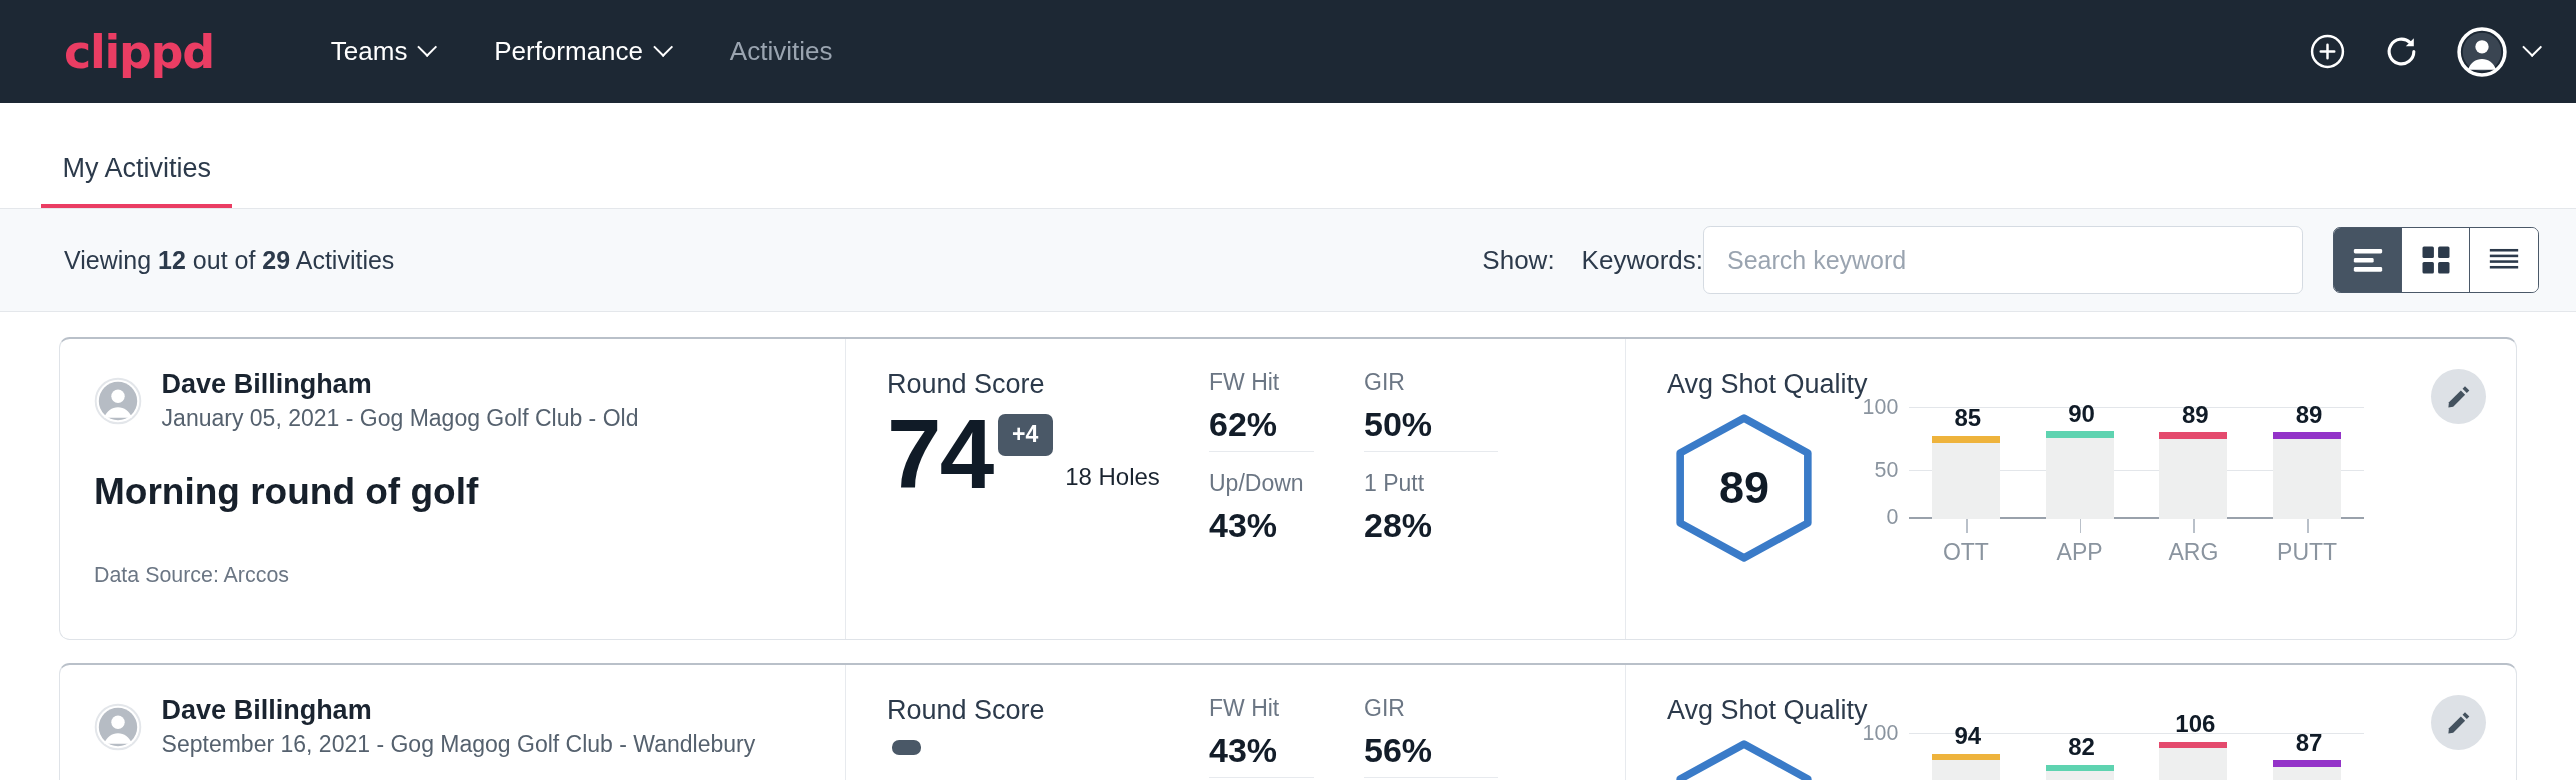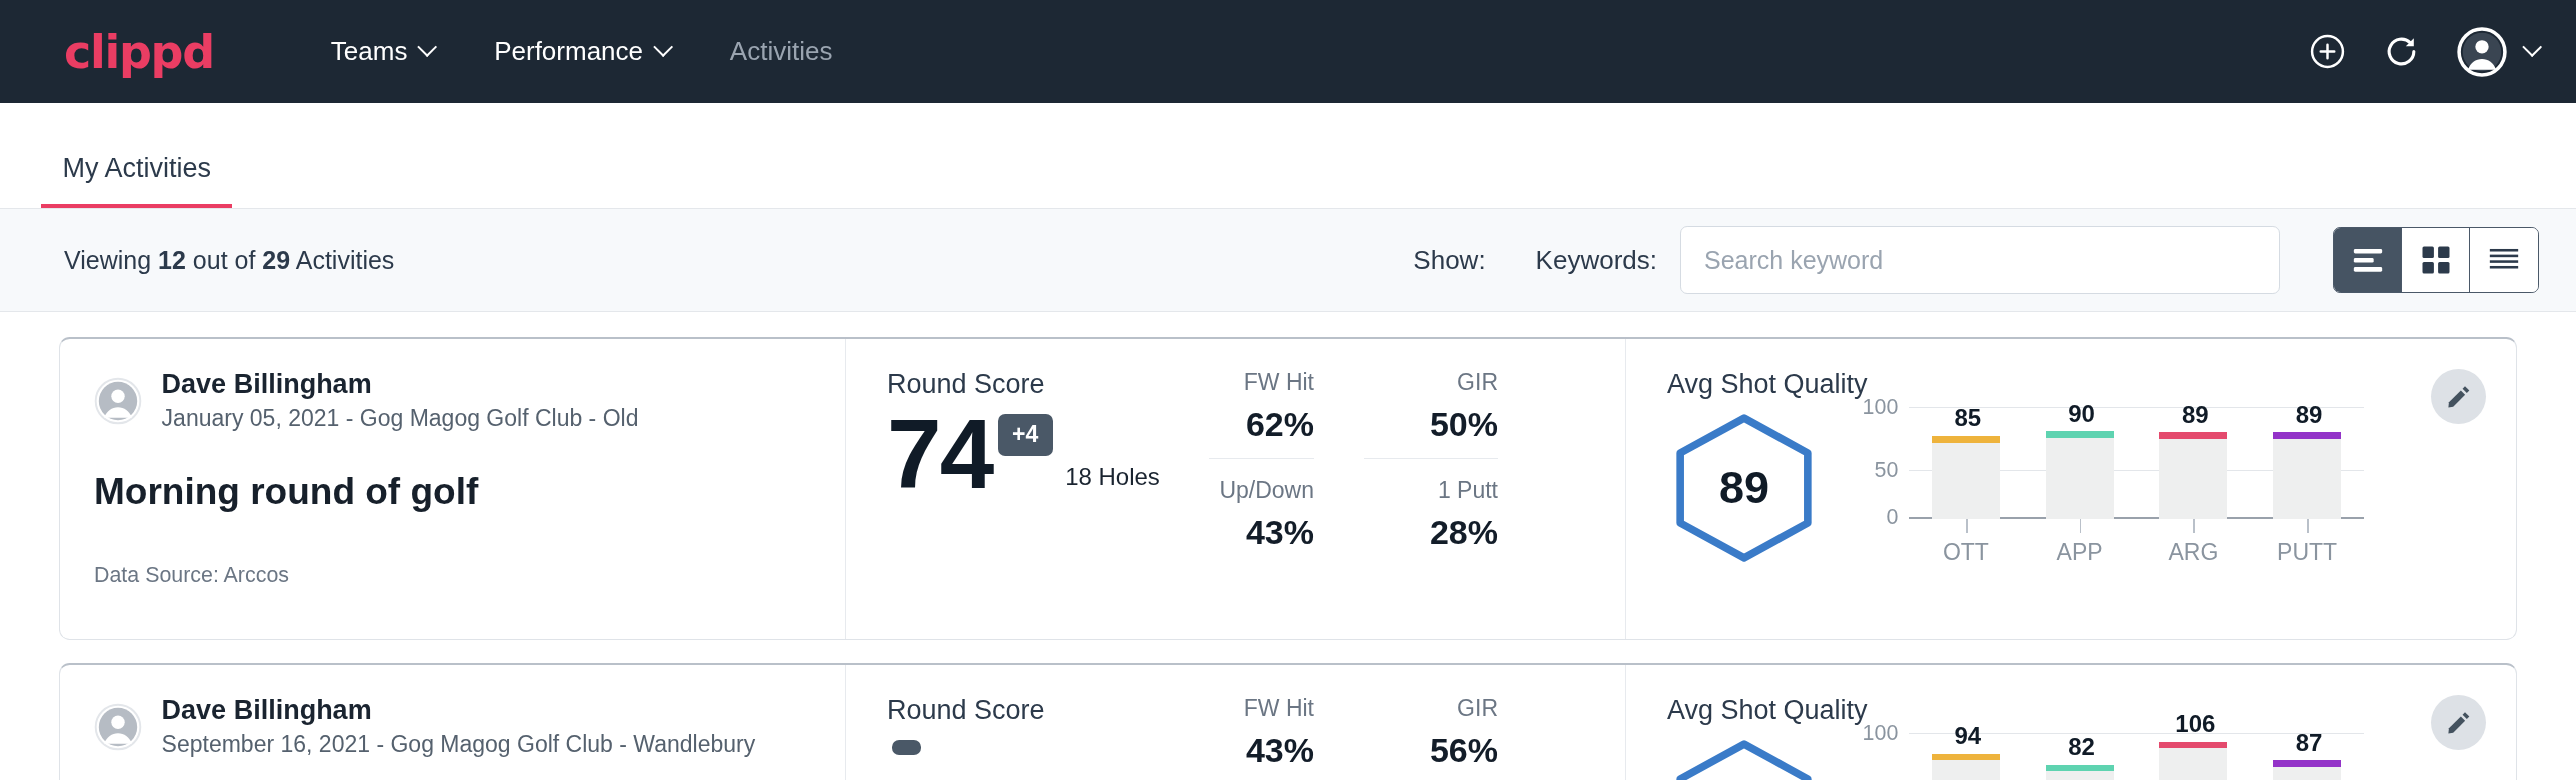--- a/index.html
+++ b/index.html
@@ -76,21 +76,21 @@
     background: #f7f9fb;
     display: flex;
     align-items: center;
     padding: 0 37px 0 64px;
     border-bottom: 0.9px solid #e4e7eb;
   }
   .viewing { font-size: 25px; color: #2c3a4b; }
   .viewing b { font-weight: 700; }
   .filter-mid {
     margin-left: auto;
-    display: flex; align-items: center; gap: 23px;
+    display: flex; align-items: center; 
   }
   .lbl { font-size: 26px; color: #2c3a4b; white-space: nowrap; }
   .select {
     width: 400px; height: 68px;
     background: #fff;
     border: 0.9px solid #d5dbe2;
     border-radius: 7.1px;
     display: flex; align-items: center;
     padding: 0 23px;
     font-size: 25px; color: #2c3a4b;
@@ -163,21 +163,21 @@
     background: #4a5867; color: #fff;
     font-size: 23px; font-weight: 700;
     border-radius: 7.1px;
     padding: 7.1px 14.3px;
     align-self: flex-start;
     margin: 9px 0 0 5.4px;
   }
   .holes { font-size: 24px; color: #1a2430; margin: 0 0 12.5px 12.5px; }
 
   .stat-grid { display: grid; grid-template-columns: 105px 134px; column-gap: 50px; }
-  .stat-cell { padding-bottom: 14px; text-align: right; }
+  .stat-cell { padding-bottom: 7px; }
   .stat-cell.bordered { border-bottom: 0.9px solid #e7eaee; margin-bottom: 18px; }
   .stat-key { font-size: 23px; color: #6b7684; }
   .stat-val { font-size: 34px; font-weight: 700; color: #131d29; margin-top: 9px; }
 
   .quality-body { display: flex; align-items: flex-start; margin-top: 7.1px; }
   .hexwrap { position: relative; width: 154px; height: 152px; margin-top: 5.4px; }
   .hexnum {
     position: absolute; inset: 0;
     display: flex; align-items: center; justify-content: center;
     font-size: 45px; font-weight: 700; color: #101b27;

